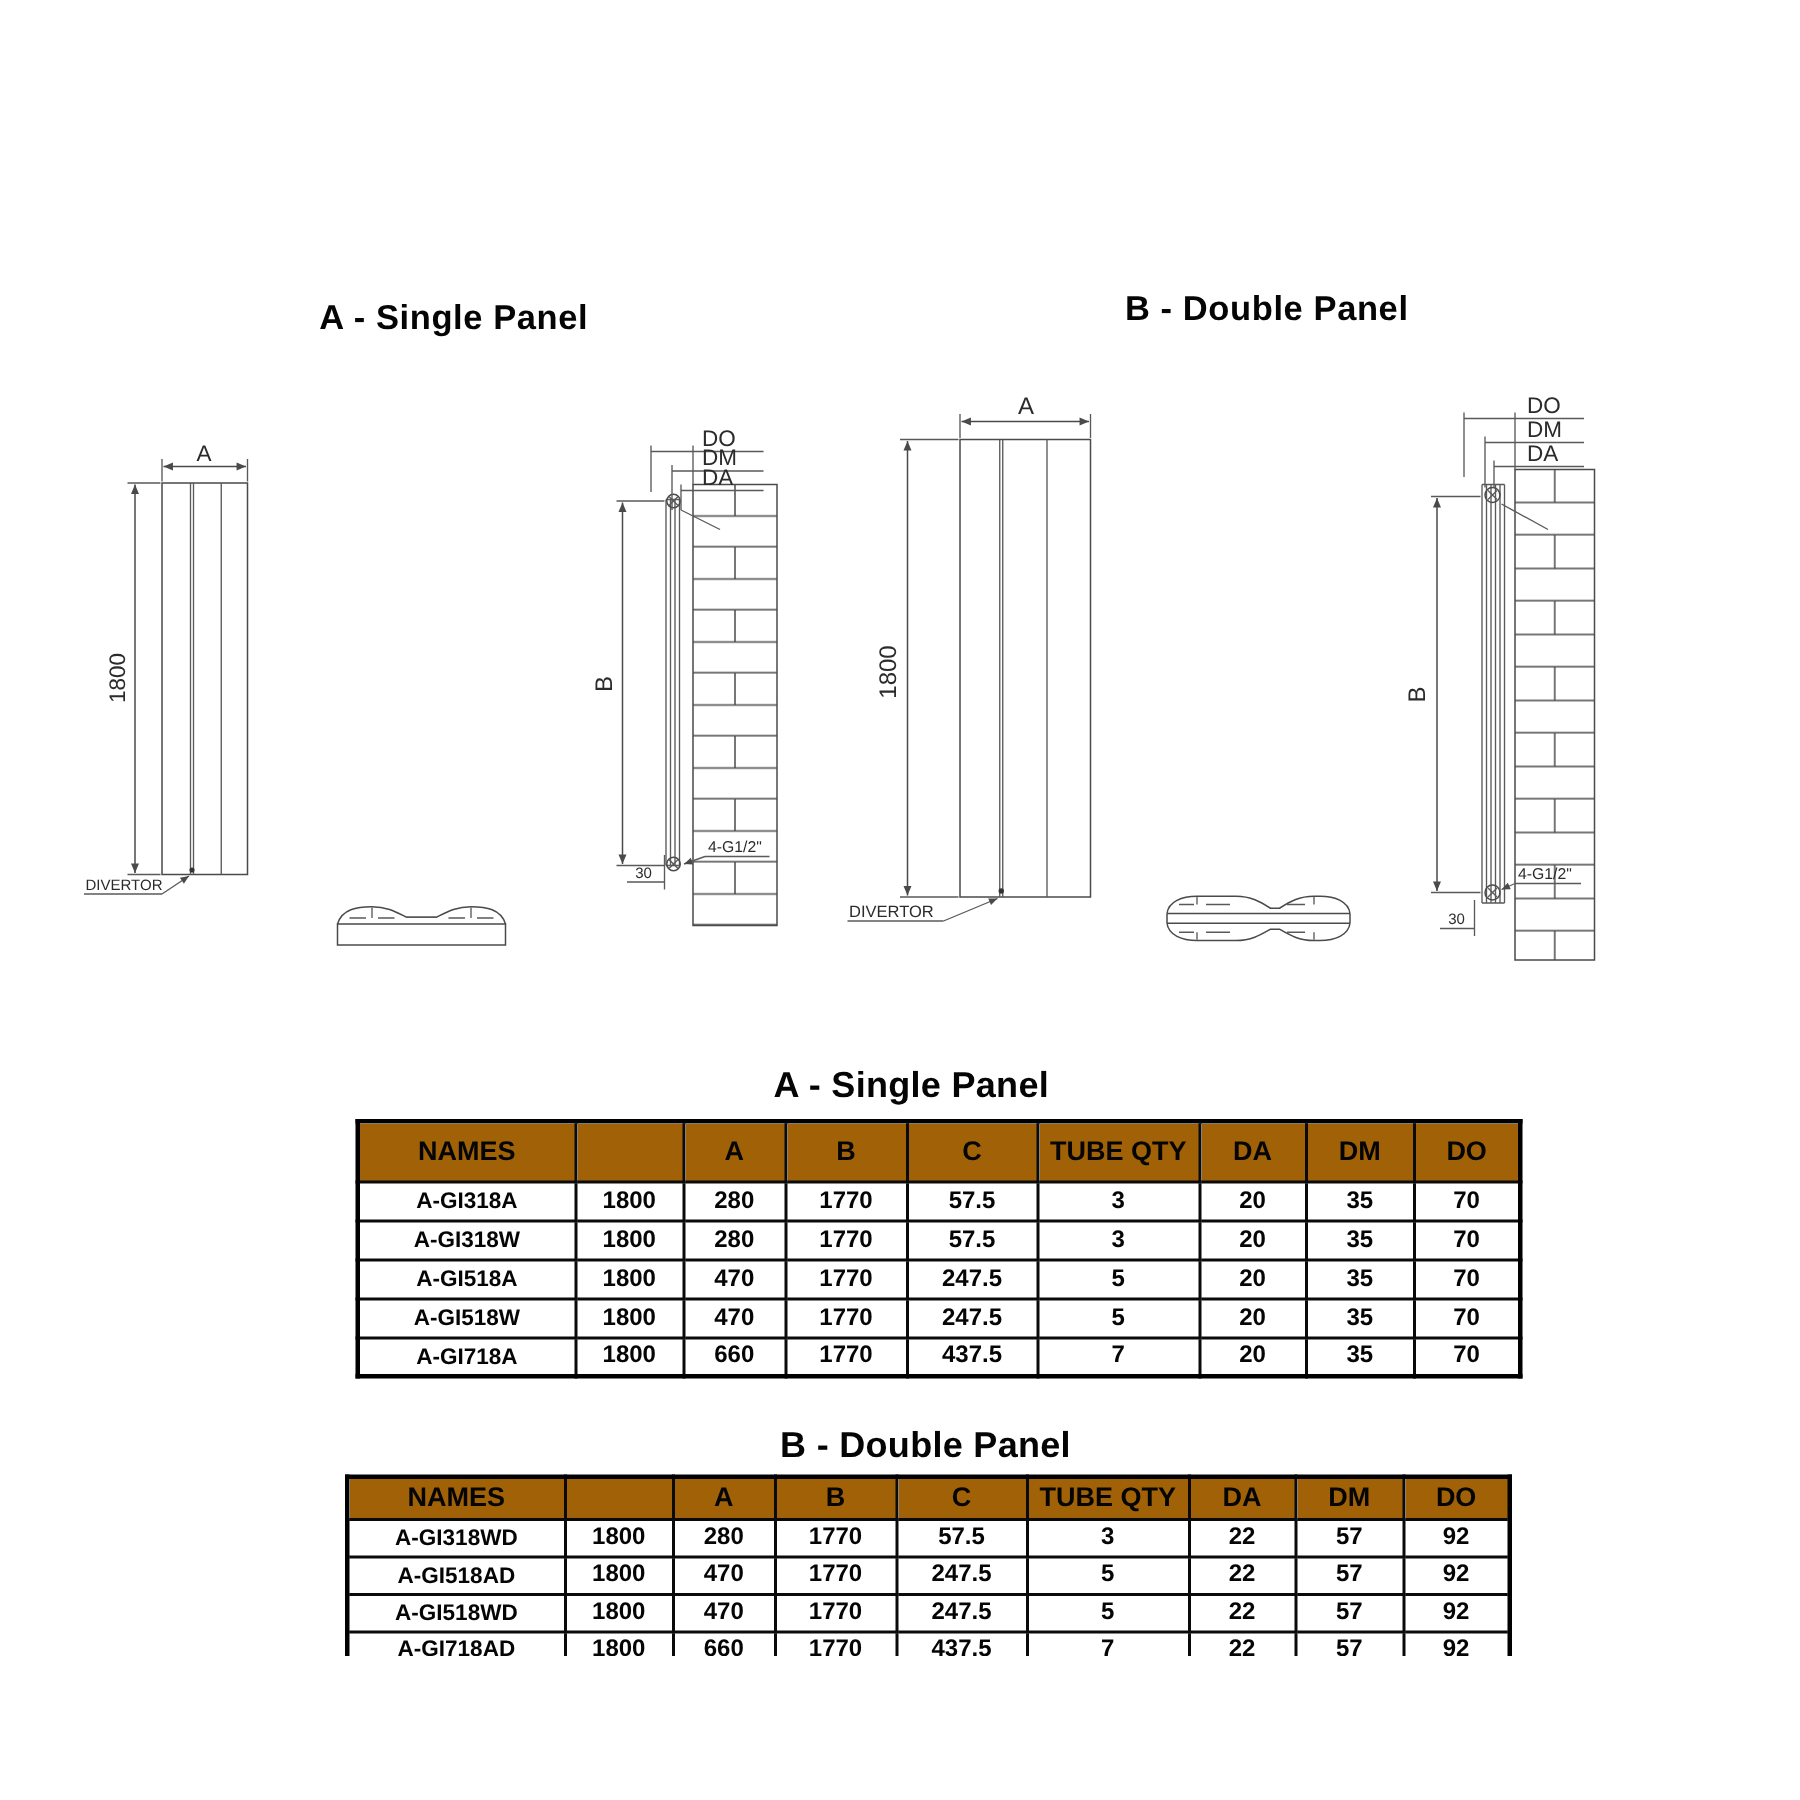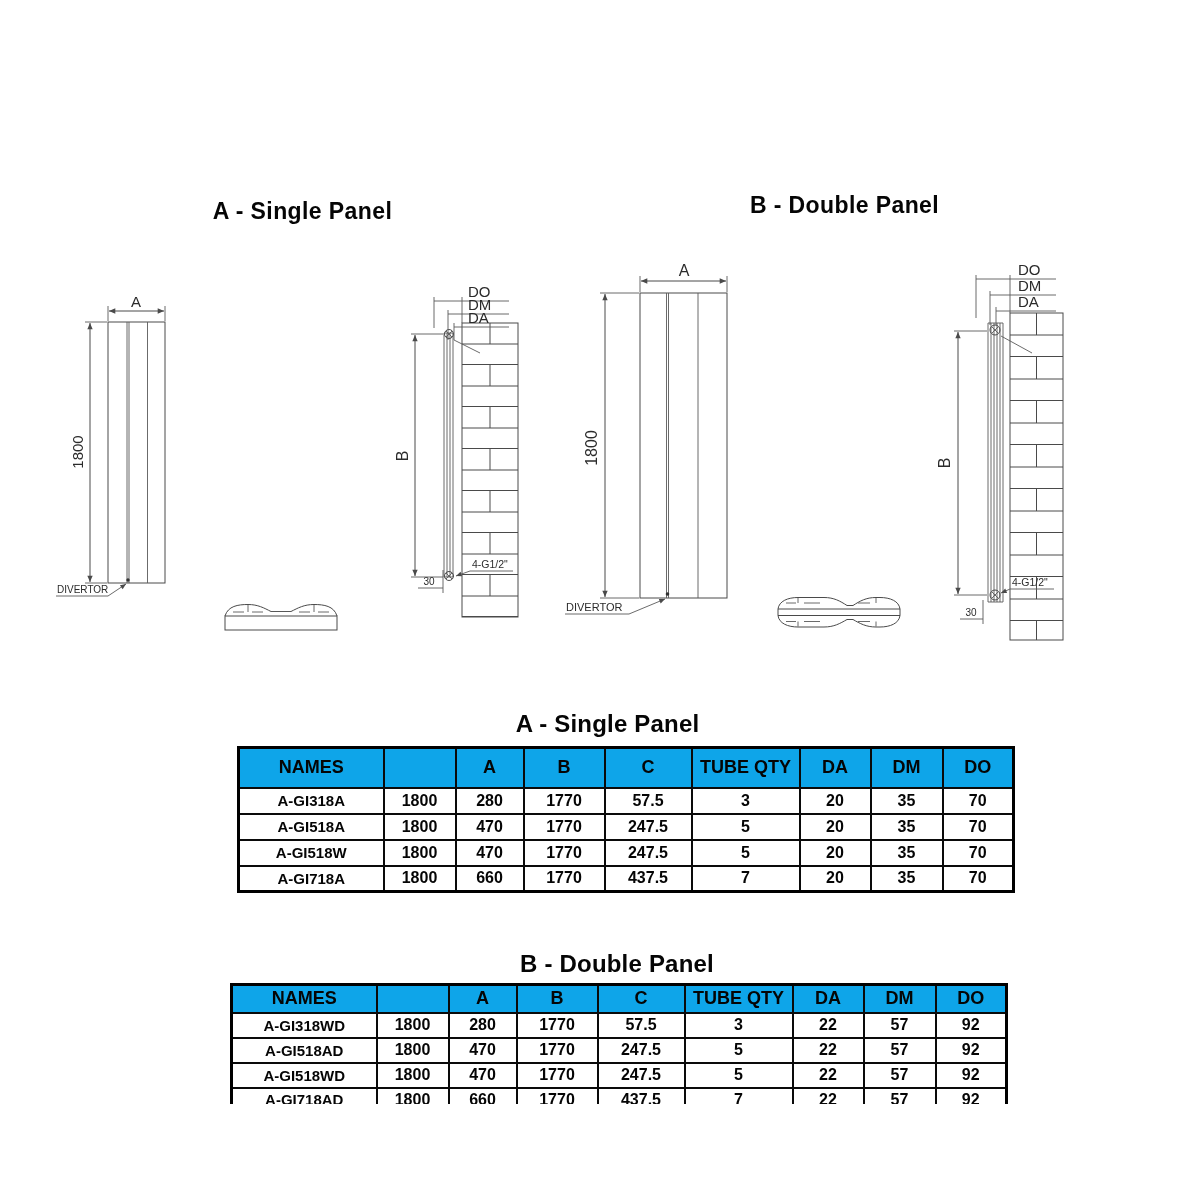--- a/index.html
+++ b/index.html
@@ -6,21 +6,21 @@
   body{width:1200px;height:1200px;position:relative;font-family:"Liberation Sans",sans-serif;}
   .root{position:absolute;left:0;top:0;width:1200px;height:1104px;background:#fff;overflow:hidden;}
   .dtitle{position:absolute;font-weight:bold;font-size:23px;color:#050505;text-align:center;letter-spacing:.4px;}
   .ttitle{position:absolute;font-weight:bold;font-size:24px;color:#050505;text-align:center;letter-spacing:.2px;}
   svg.draw{position:absolute;left:0;top:0;}
   svg.draw text{fill:#2b2b2b;font-family:"Liberation Sans",sans-serif;}
   .ln{stroke:#4a4a4a;stroke-width:1;fill:none;}
   .thin{stroke:#5a5a5a;stroke-width:.9;fill:none;}
   table.spec{position:absolute;border-collapse:collapse;table-layout:fixed;border:3px solid #000;background:#fff;}
   table.spec th,table.spec td{border:2px solid #0a0a0a;text-align:center;vertical-align:middle;padding:0;font-weight:bold;color:#050505;overflow:hidden;}
-  table.spec th{background:#0ea5e9;font-size:18px;}
+  table.spec th{background:#a16207;font-size:18px;}
   table.spec td{font-size:16px;}
   table.spec td:first-child{font-size:15px;}
   .spec-a thead tr{height:40px;} .spec-a tbody tr{height:26px;}
   .spec-b thead tr{height:28px;} .spec-b tbody tr{height:25px;}
 </style>
 </head>
 <body>
 
 <div class="root">
 
@@ -199,20 +199,31 @@
         <td>1800</td>
         <td>280</td>
         <td>1770</td>
         <td>57.5</td>
         <td>3</td>
         <td>20</td>
         <td>35</td>
         <td>70</td>
       </tr>
       <tr>
+        <td>A-GI318W</td>
+        <td>1800</td>
+        <td>280</td>
+        <td>1770</td>
+        <td>57.5</td>
+        <td>3</td>
+        <td>20</td>
+        <td>35</td>
+        <td>70</td>
+      </tr>
+      <tr>
         <td>A-GI518A</td>
         <td>1800</td>
         <td>470</td>
         <td>1770</td>
         <td>247.5</td>
         <td>5</td>
         <td>20</td>
         <td>35</td>
         <td>70</td>
       </tr>

